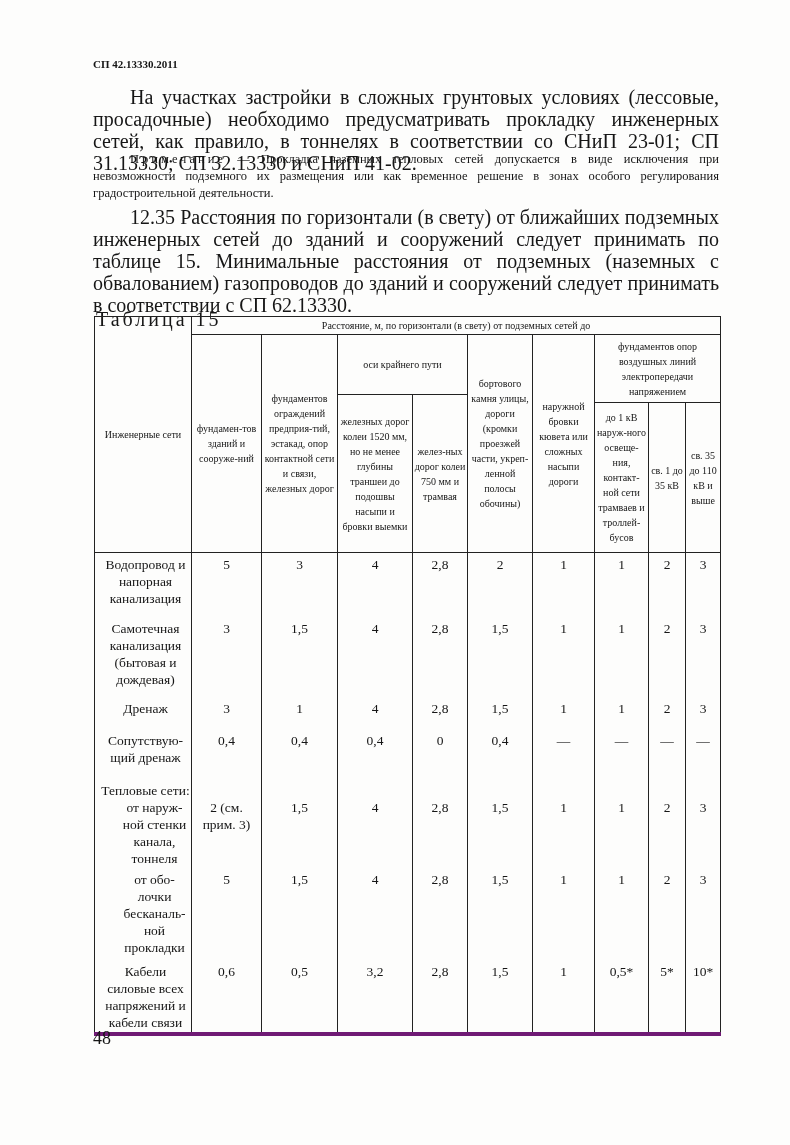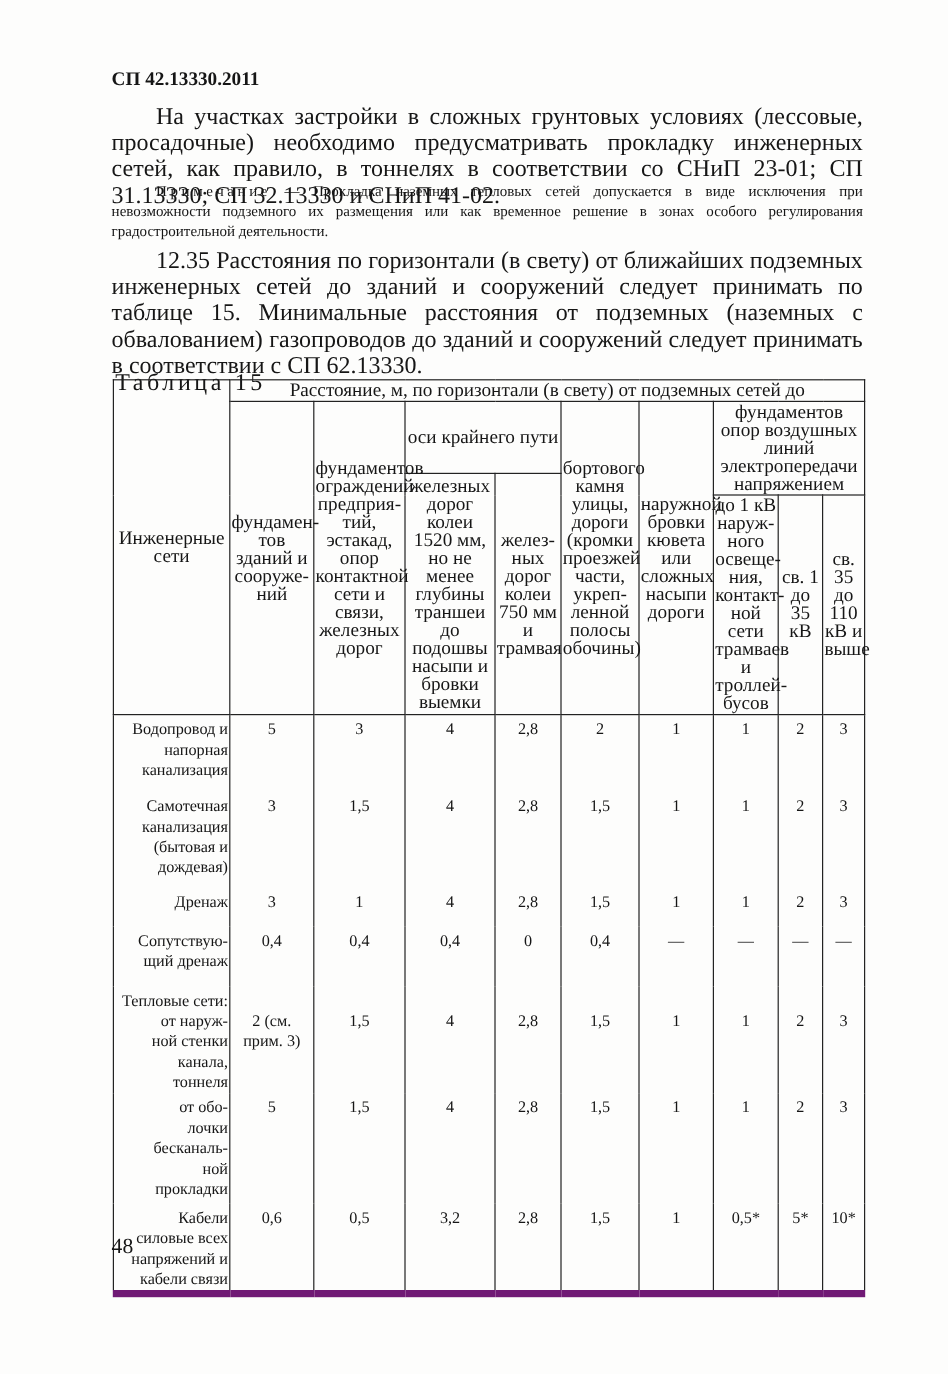--- a/index.html
+++ b/index.html
@@ -1,34 +1,34 @@
 <!DOCTYPE html>
 <html><head>
 <meta charset="utf-8">
 <style>
   html, body { margin: 0; padding: 0; background: #fdfdfc; }
   body { width: 790px; height: 1145px; position: relative; overflow: hidden;
          font-family: "Liberation Serif", "DejaVu Serif", serif; color: #161616; }
-  .doc-id { position: absolute; left: 93px; top: 58px; font-weight: bold; font-size: 16px; letter-spacing: 0; }
+  .doc-id { position: absolute; left: 93px; top: 58px; font-weight: bold; font-size: 11px; letter-spacing: 0; }
   .para { position: absolute; left: 93px; width: 626px; font-size: 20px; line-height: 22px; text-align: justify; }
   .para .indent { display: inline-block; width: 37px; }
   .p1 { top: 86px; }
   .note { position: absolute; left: 93px; top: 151px; width: 626px; font-size: 12.5px; line-height: 17px; text-align: justify; }
   .note .indent { display: inline-block; width: 37px; }
   .note .spaced { letter-spacing: 3px; margin-top: 21px; }
   .p2 { top: 206px; }
   .table-caption { position: absolute; left: 96px; top: 308px; font-size: 20px; letter-spacing: 3px; }
   table.t15 { position: absolute; left: 94px; top: 316px; width: 626px; border-collapse: collapse; table-layout: fixed;
               font-size: 11.5px; line-height: 15px; }
   table.t15 td { border: 1px solid #222; text-align: center; vertical-align: middle; padding: 1px 1px; }
-  table.t15 thead td { font-size: 16px; font-family: Liberation Serif, serif; }
+  table.t15 thead td { font-size: 10px; font-family: Liberation Serif, serif; }
   table.t15 tbody td { vertical-align: top; font-size: 13.5px; line-height: 17px; padding-top: 3px; border-top: none; border-bottom: none; }
   table.t15 tbody tr:first-child td { border-top: 1px solid #222; }
-  table.t15 tbody tr:last-child td { border-bottom: 6px solid #701a75; }
-  table.t15 tbody td.name { text-align: right; padding-left: 6px; }
+  table.t15 tbody tr:last-child td { border-bottom: 4px solid #701a75; }
+  table.t15 tbody td.name { text-align: center; padding-left: 6px; }
   .sub { display: block; padding-left: 18px; }
   .page-num { position: absolute; left: 93px; top: 1028px; font-size: 18px; }
 </style>
 </head>
 <body>
 
 <div class="doc-id">СП 42.13330.2011</div>
 
 <div class="para p1"><span class="indent"></span><span>На участках застройки в сложных грунтовых условиях (лессовые, просадочные) необходимо предусматривать прокладку инженерных сетей, как правило, в тоннелях в соответствии со СНиП 23-01; СП 31.13330; СП 32.13330 и СНиП 41-02.</span></div>
 

